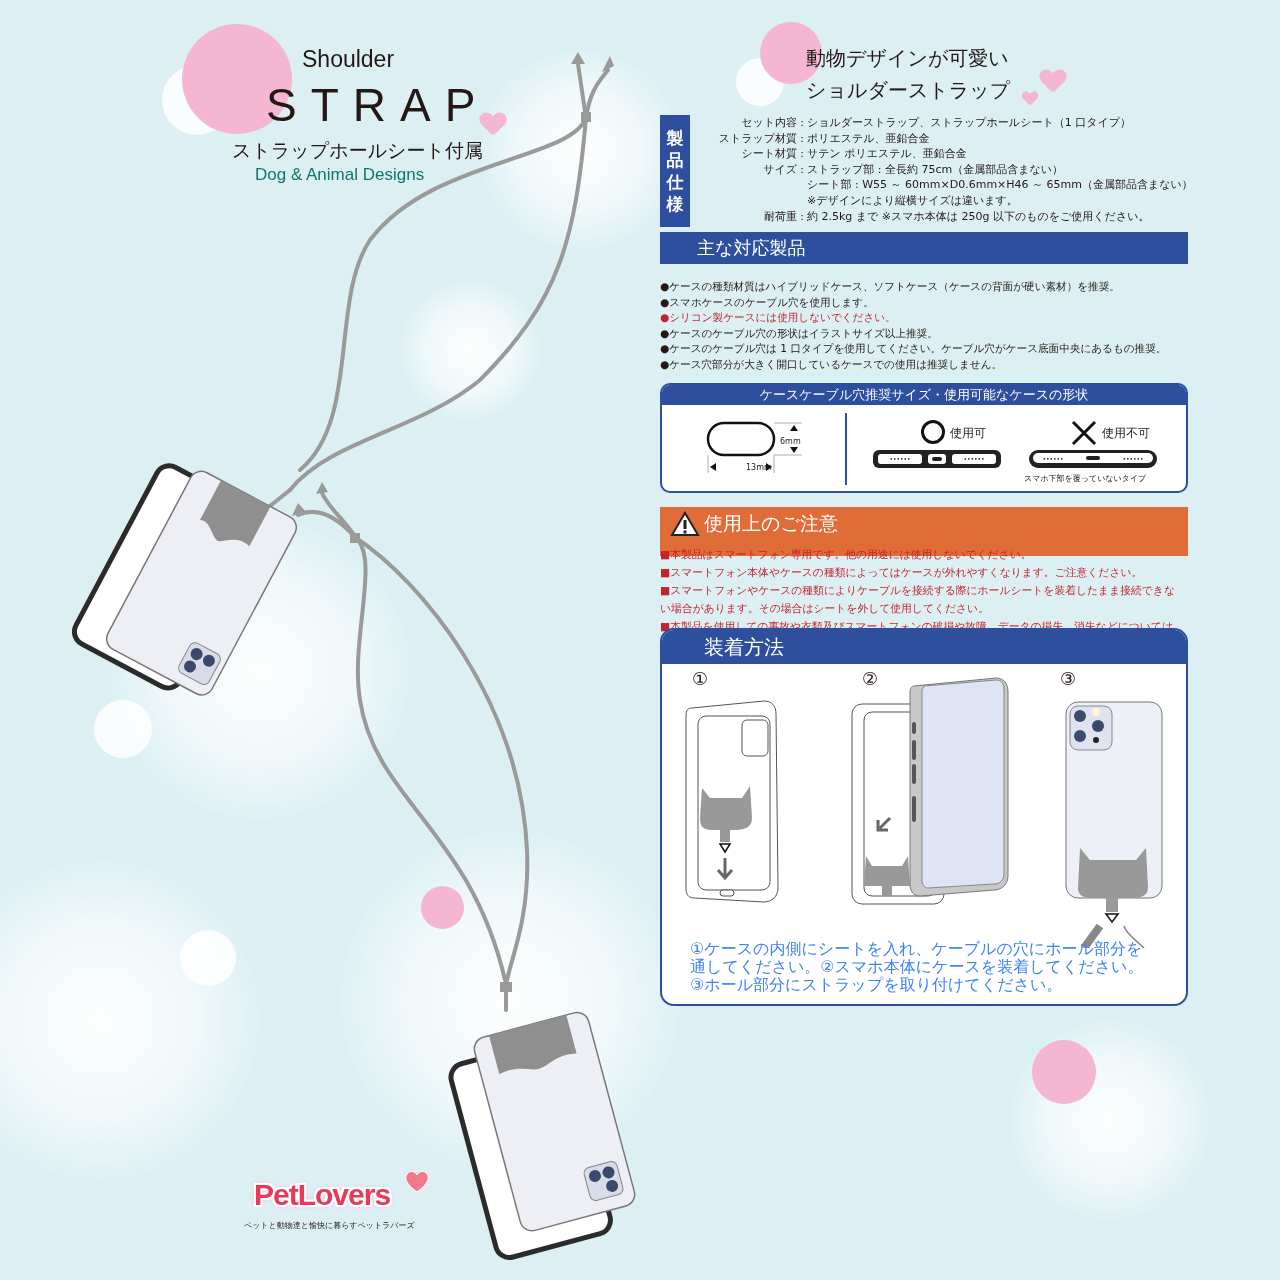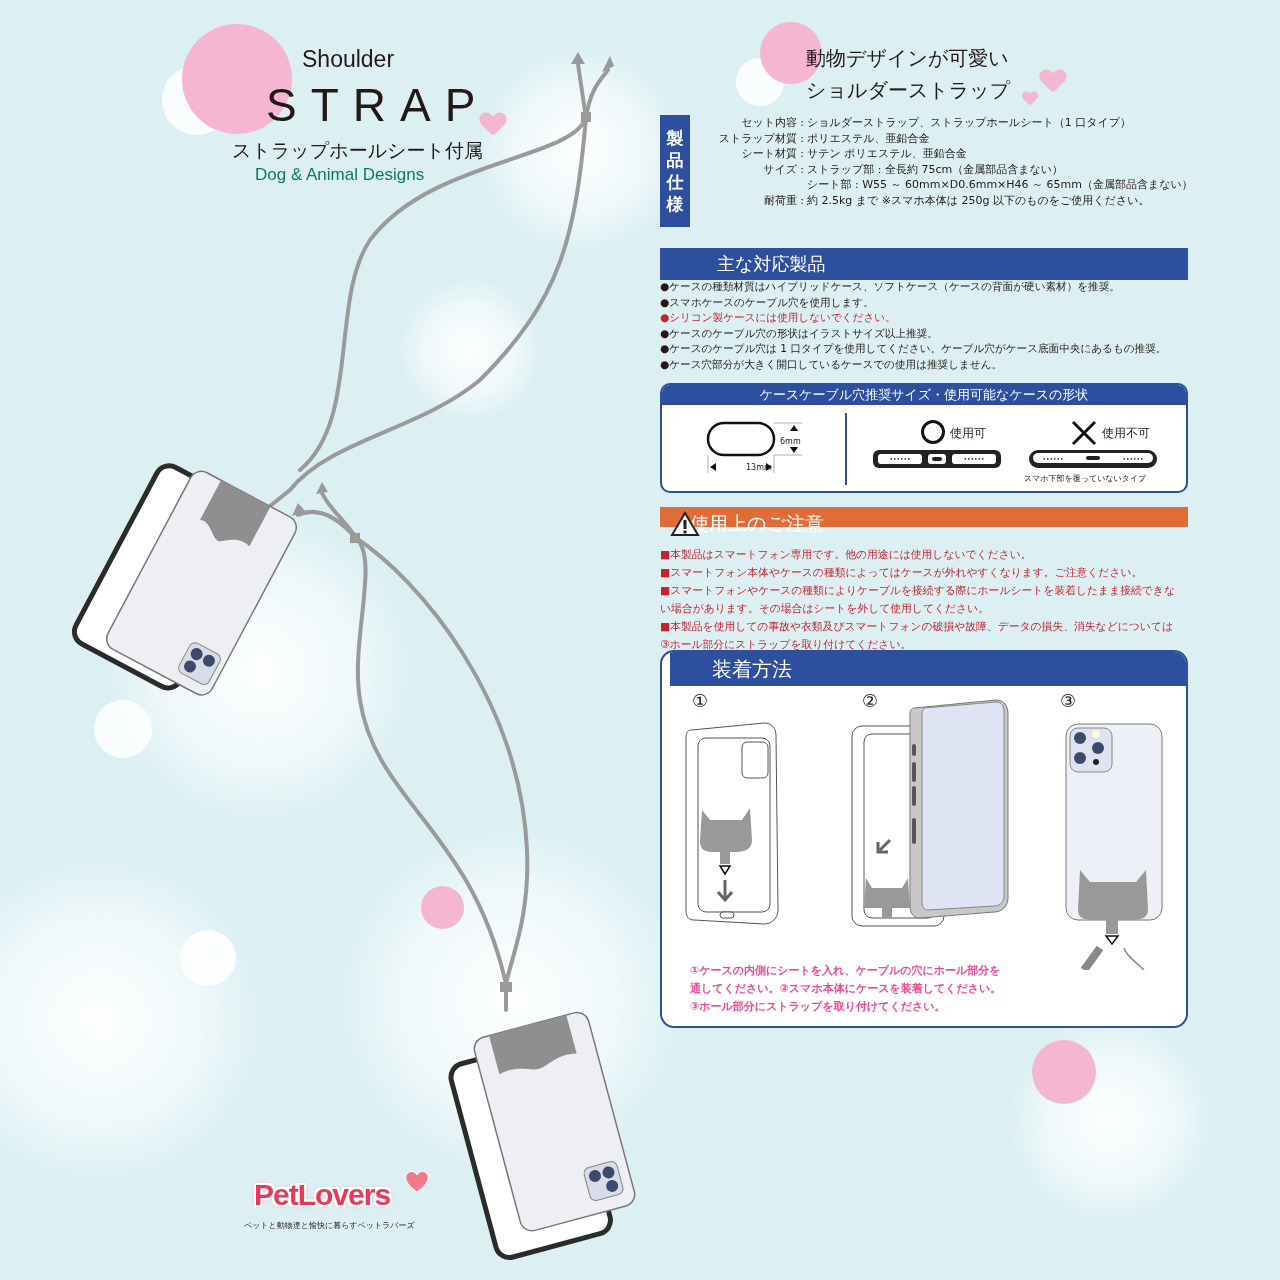--- a/index.html
+++ b/index.html
@@ -40,46 +40,46 @@
   }
   .spec-table { left: 700px; top: 115px; font-size: 11px; line-height: 15.6px; color: #231815; }
   .spec-row { display: flex; }
   .spec-key { width: 97px; text-align: right; white-space: nowrap; }
   .spec-colon { width: 10px; text-align: center; }
   .spec-val { white-space: nowrap; }
 
   .hdr-blue {
     left: 660px; width: 528px; background: #2e4f9e; color: #fff;
   }
-  .sec-compat { top: 248px; height: 32px; font-size: 18px; padding-left: 57px; line-height: 32px; }
+  .sec-compat { top: 232px; height: 32px; font-size: 18px; padding-left: 37px; line-height: 32px; }
 
   .bullets { left: 660px; top: 279px; font-size: 10.6px; line-height: 15.6px; color: #231815; }
   .bullets .red { color: #c4222c; }
 
   .sizebox {
     left: 660px; top: 383px; width: 528px; height: 110px;
     background: #fff; border: 2px solid #2e4f9e; border-radius: 10px; overflow: hidden;
   }
   .sizebox-hdr { height: 20px; background: #2e4f9e; color: #fff; font-size: 13px; text-align: center; line-height: 20px; }
   .divider-v { position: absolute; left: 183px; top: 28px; width: 2px; height: 72px; background: #2e4f9e; }
 
   .sec-caution {
-    left: 660px; top: 507px; width: 528px; height: 20px;
-    background: #e06c37; color: #fff; font-size: 19px; line-height: 33px; padding-left: 30px;
+    left: 660px; top: 507px; width: 528px; height: 49px;
+    background: #e06c37; color: #fff; font-size: 19px; line-height: 33px; padding-left: 44px;
   }
   .warn-tri { position: absolute; left: 10px; top: 4px; }
   .caution-list { left: 660px; top: 546px; width: 530px; font-size: 10.8px; line-height: 18px; color: #c4222c; }
 
   .install {
-    left: 660px; top: 650px; width: 528px; height: 378px;
-    background: #fff; border: 2px solid #2e4f9e; border-radius: 14px; overflow: hidden; padding-left: 8px;
+    left: 660px; top: 628px; width: 528px; height: 378px;
+    background: #fff; border: 2px solid #2e4f9e; border-radius: 14px; overflow: hidden;
   }
   .install-hdr { height: 34px; background: #2e4f9e; color: #fff; font-size: 20px; line-height: 34px; padding-left: 42px; }
   .step-num { position: absolute; font-size: 18px; color: #231815; }
-  .install-text { position: absolute; left: 28px; top: 310px; font-size: 11px; line-height: 18px; color: #ec4899; font-weight: bold; }
+  .install-text { position: absolute; left: 28px; top: 310px; font-size: 16px; line-height: 18px; color: #3b82f6; }
 
   .logo { left: 254px; top: 1178px; font-family: "Liberation Sans", sans-serif; font-weight: bold; font-size: 30px; color: #e8395a; letter-spacing: -1px;
           text-shadow: -2px -2px 0 #fff, 2px -2px 0 #fff, -2px 2px 0 #fff, 2px 2px 0 #fff, 0 0 6px #f7a5b8; }
   .logo-sub { left: 244px; top: 1220px; font-size: 8px; color: #231815; }
 </style>
 </head>
 <body>
 
 <div class="glow" style="left:110px;top:520px;width:300px;height:300px;"></div>
 <div class="glow" style="left:-60px;top:860px;width:320px;height:320px;"></div>
@@ -183,20 +183,25 @@
       <span class="spec-key">サイズ</span>
       <span class="spec-colon">:</span>
       <span class="spec-val">ストラップ部 : 全長約 75cm（金属部品含まない）</span>
     </div>
   <div class="spec-row">
       <span class="spec-key"></span>
       <span class="spec-colon"></span>
       <span class="spec-val">シート部 : W55 ～ 60mm×D0.6mm×H46 ～ 65mm（金属部品含まない）</span>
     </div>
   <div class="spec-row">
+      <span class="spec-key"></span>
+      <span class="spec-colon"></span>
+      <span class="spec-val">※デザインにより縦横サイズは違います。</span>
+    </div>
+  <div class="spec-row">
       <span class="spec-key">耐荷重</span>
       <span class="spec-colon">:</span>
       <span class="spec-val">約 2.5kg まで ※スマホ本体は 250g 以下のものをご使用ください。</span>
     </div>
 </div>
 
 <div class="abs hdr-blue sec-compat">主な対応製品</div>
 <div class="abs bullets">
   <div>●ケースの種類材質はハイブリッドケース、ソフトケース（ケースの背面が硬い素材）を推奨。</div>
   <div>●スマホケースのケーブル穴を使用します。</div>

